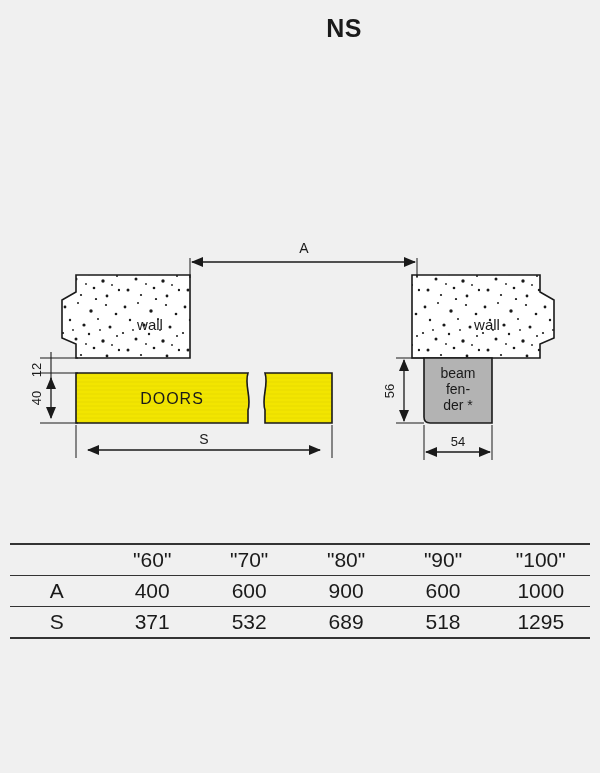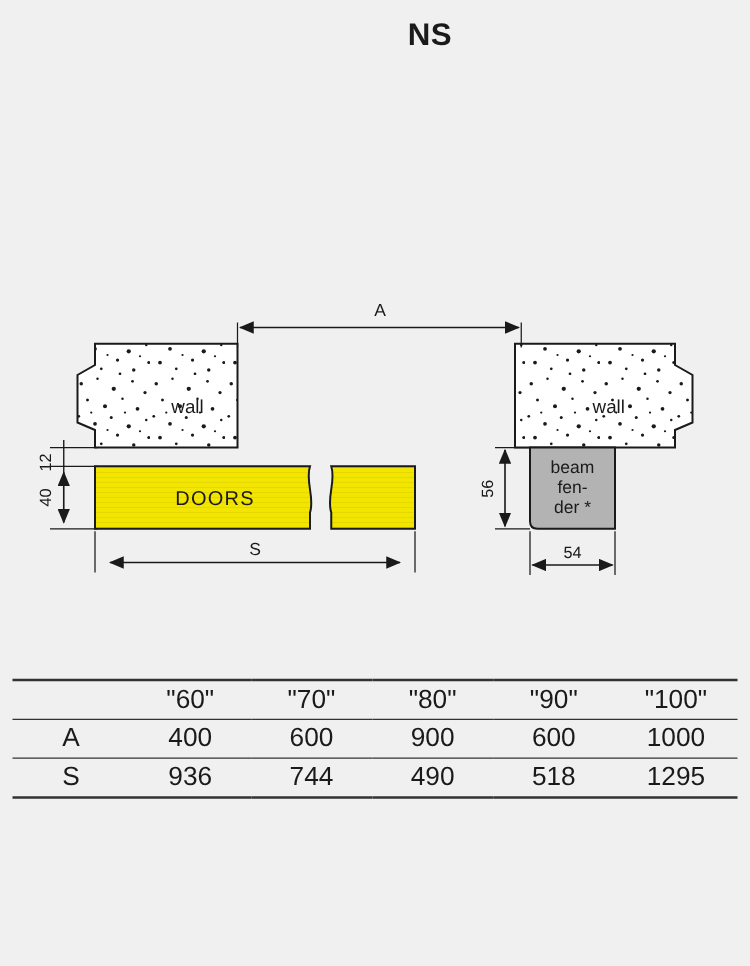--- a/index.html
+++ b/index.html
@@ -191,20 +191,20 @@
     <tr class="data-row">
       <td class="rowlabel">A</td>
       <td class="colcell">400</td>
       <td class="colcell">600</td>
       <td class="colcell">900</td>
       <td class="colcell">600</td>
       <td class="colcell">1000</td>
     </tr>
     <tr class="last-row">
       <td class="rowlabel">S</td>
-      <td class="colcell">936</td>
-      <td class="colcell">744</td>
-      <td class="colcell">490</td>
+      <td class="colcell">371</td>
+      <td class="colcell">532</td>
+      <td class="colcell">689</td>
       <td class="colcell">518</td>
       <td class="colcell">1295</td>
     </tr>
   </tbody>
 </table>
 
 </body></html>

